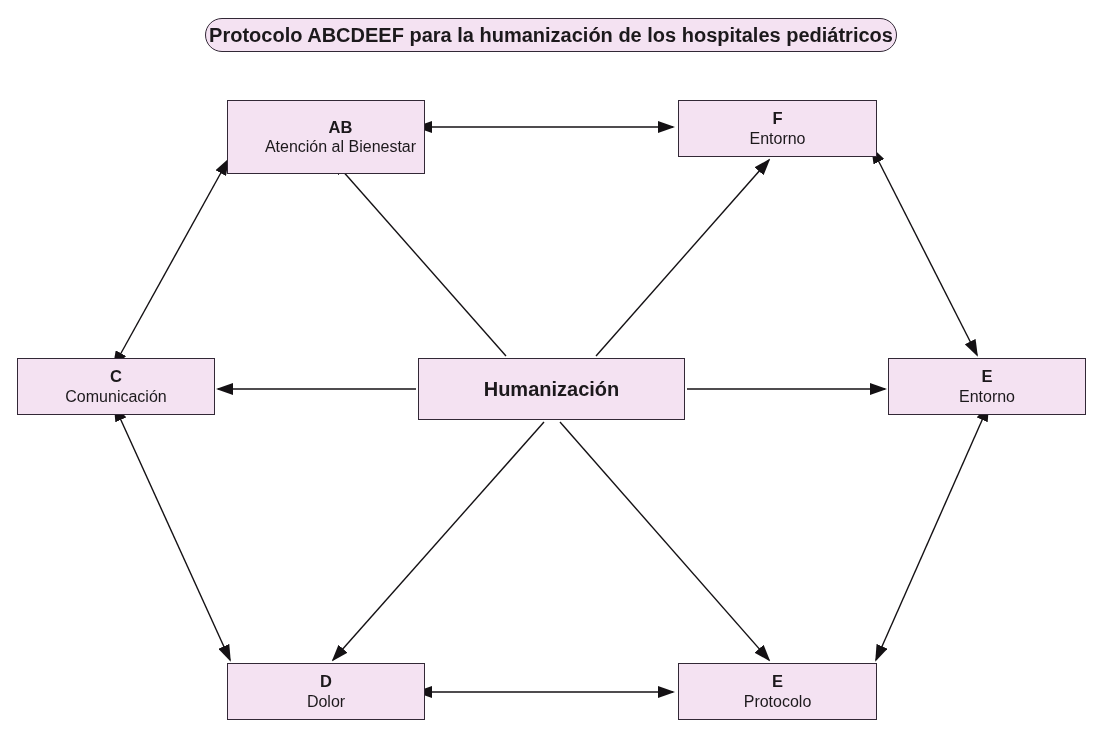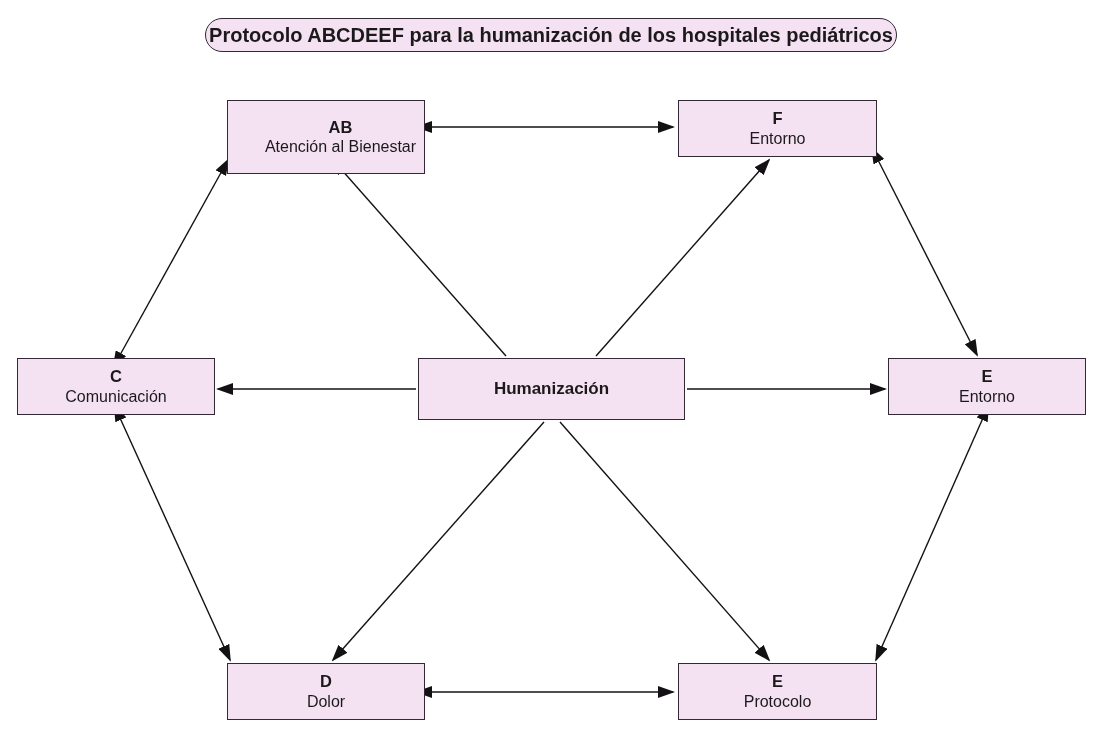--- a/index.html
+++ b/index.html
@@ -23,21 +23,21 @@
     justify-content:center;
     text-align:center;
     line-height:1.25;
   }
   .title-box{
     left:205px;top:18px;width:692px;height:34px;
     font-weight:bold;font-size:20px;border-radius:17px;
   }
   .node .letter{font-weight:bold;font-size:16.5px;}
   .node .label{font-size:16px;}
-  .center-box{font-weight:bold;font-size:17px;}
+  .center-box{font-weight:bold;font-size:20px;}
   .node-ab{left:227px;top:100px;width:198px;height:74px;padding-left:29px;}
   .node-f{left:678px;top:100px;width:199px;height:57px;}
   .node-c{left:17px;top:358px;width:198px;height:57px;}
   .center-box{left:418px;top:358px;width:267px;height:62px;}
   .node-entorno{left:888px;top:358px;width:198px;height:57px;}
   .node-d{left:227px;top:663px;width:198px;height:57px;}
   .node-emociones{left:678px;top:663px;width:199px;height:57px;}
 </style>
 </head>
 <body>

